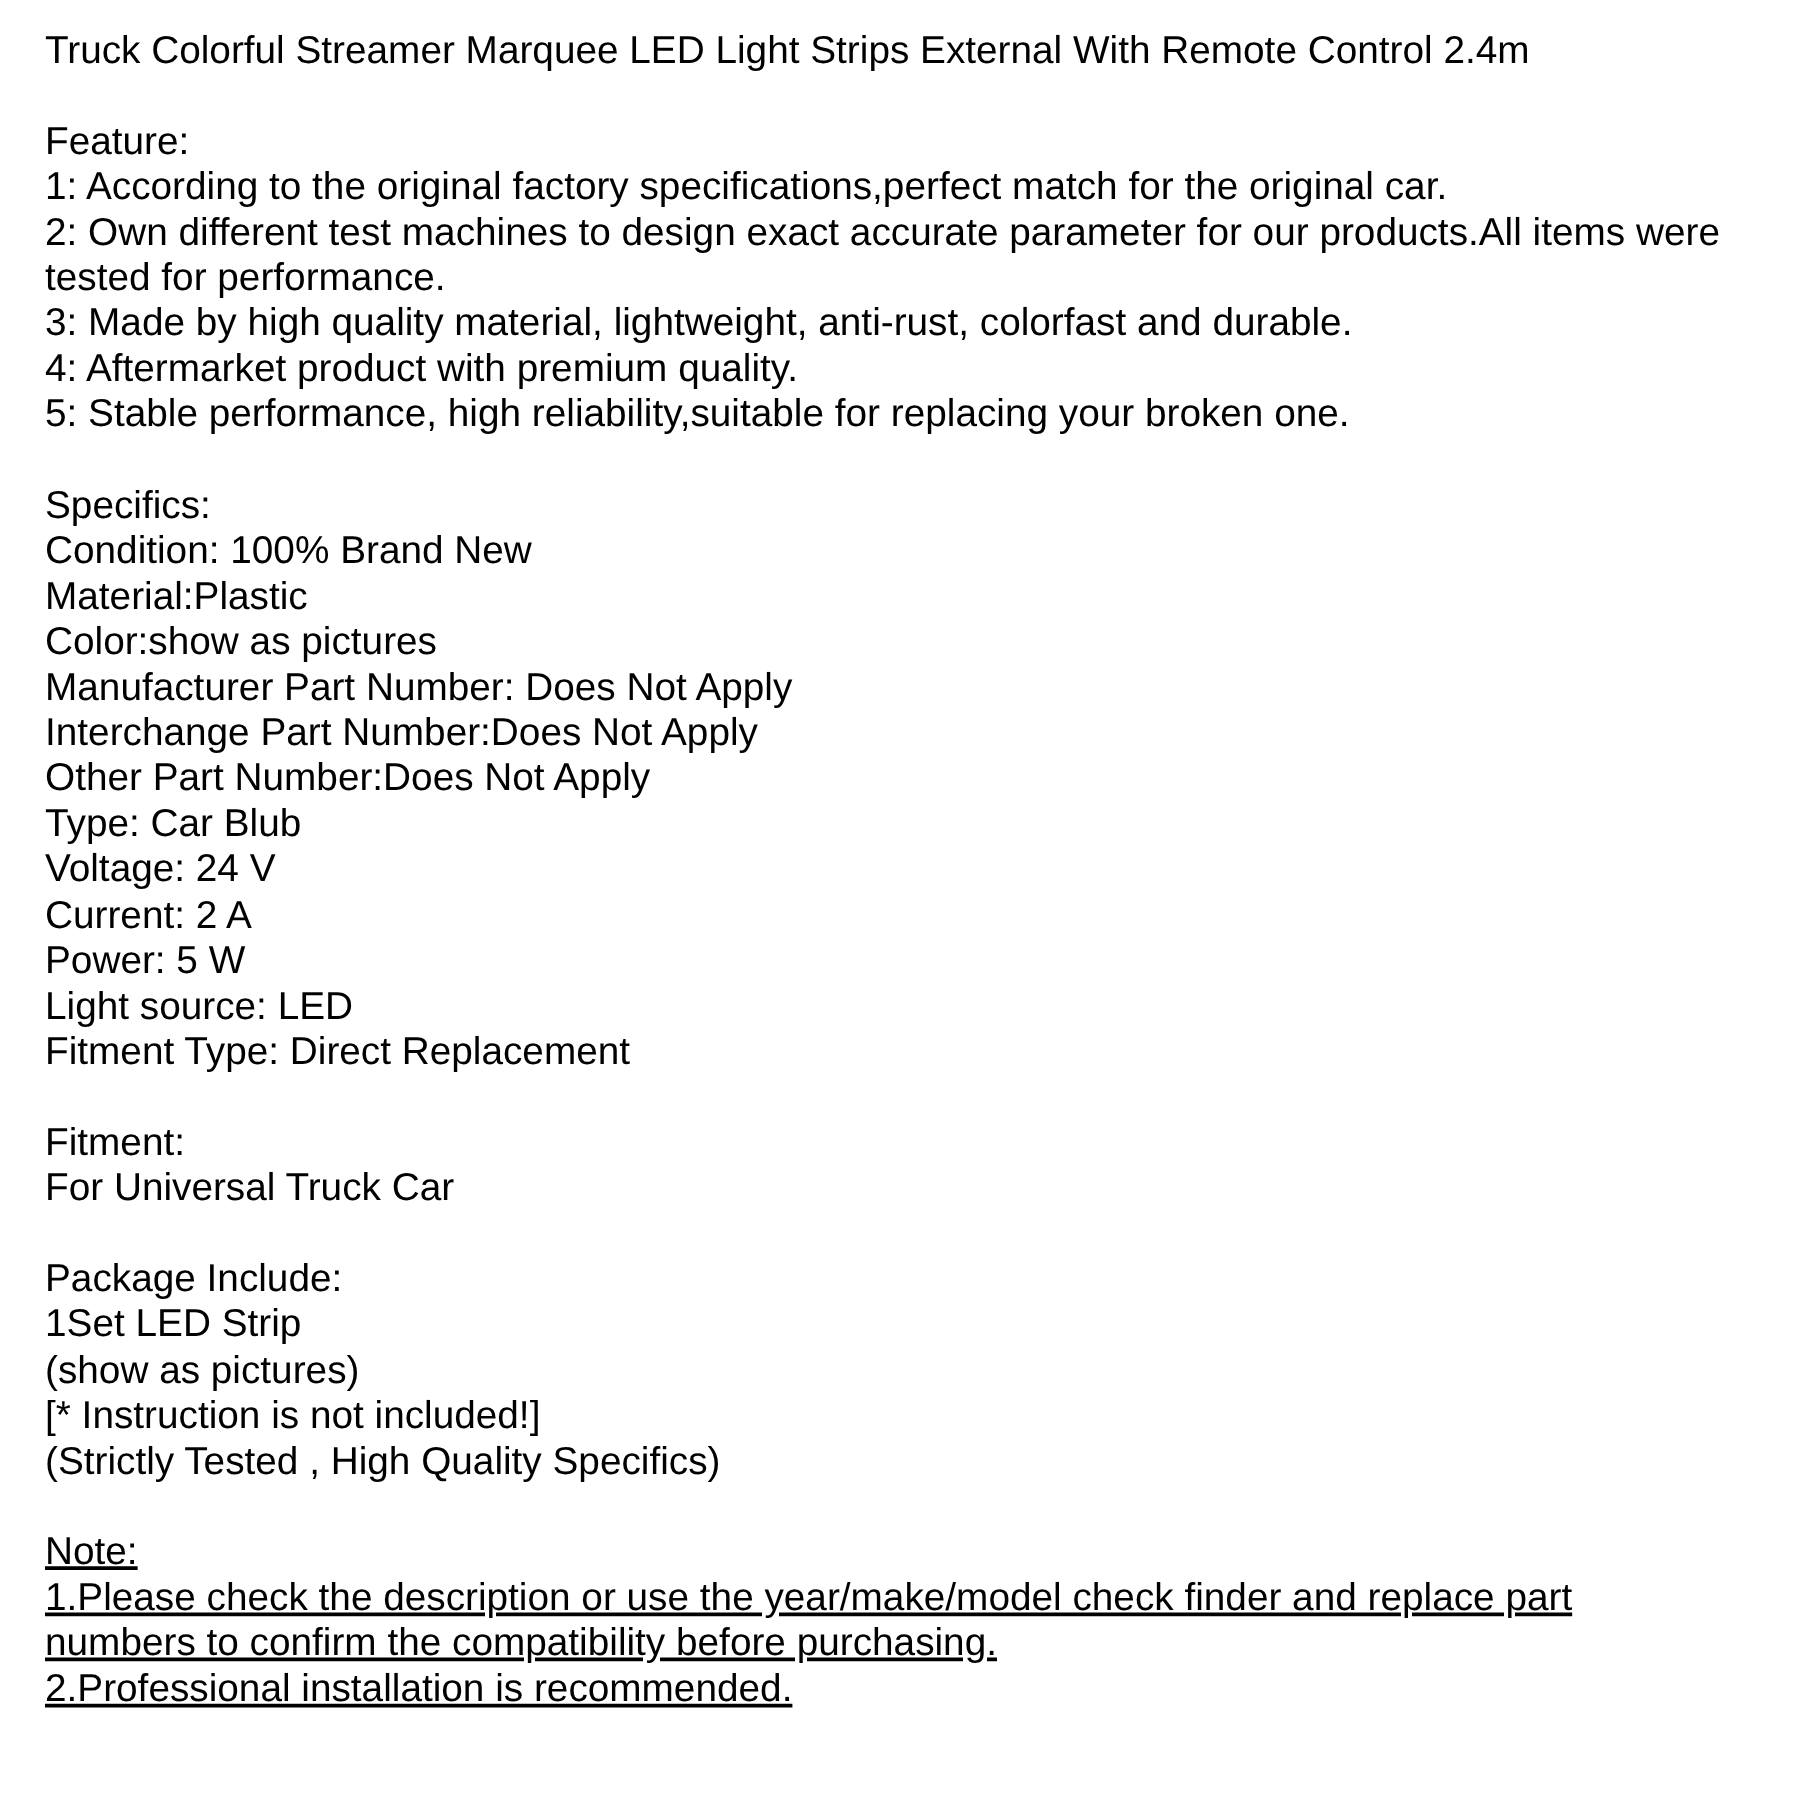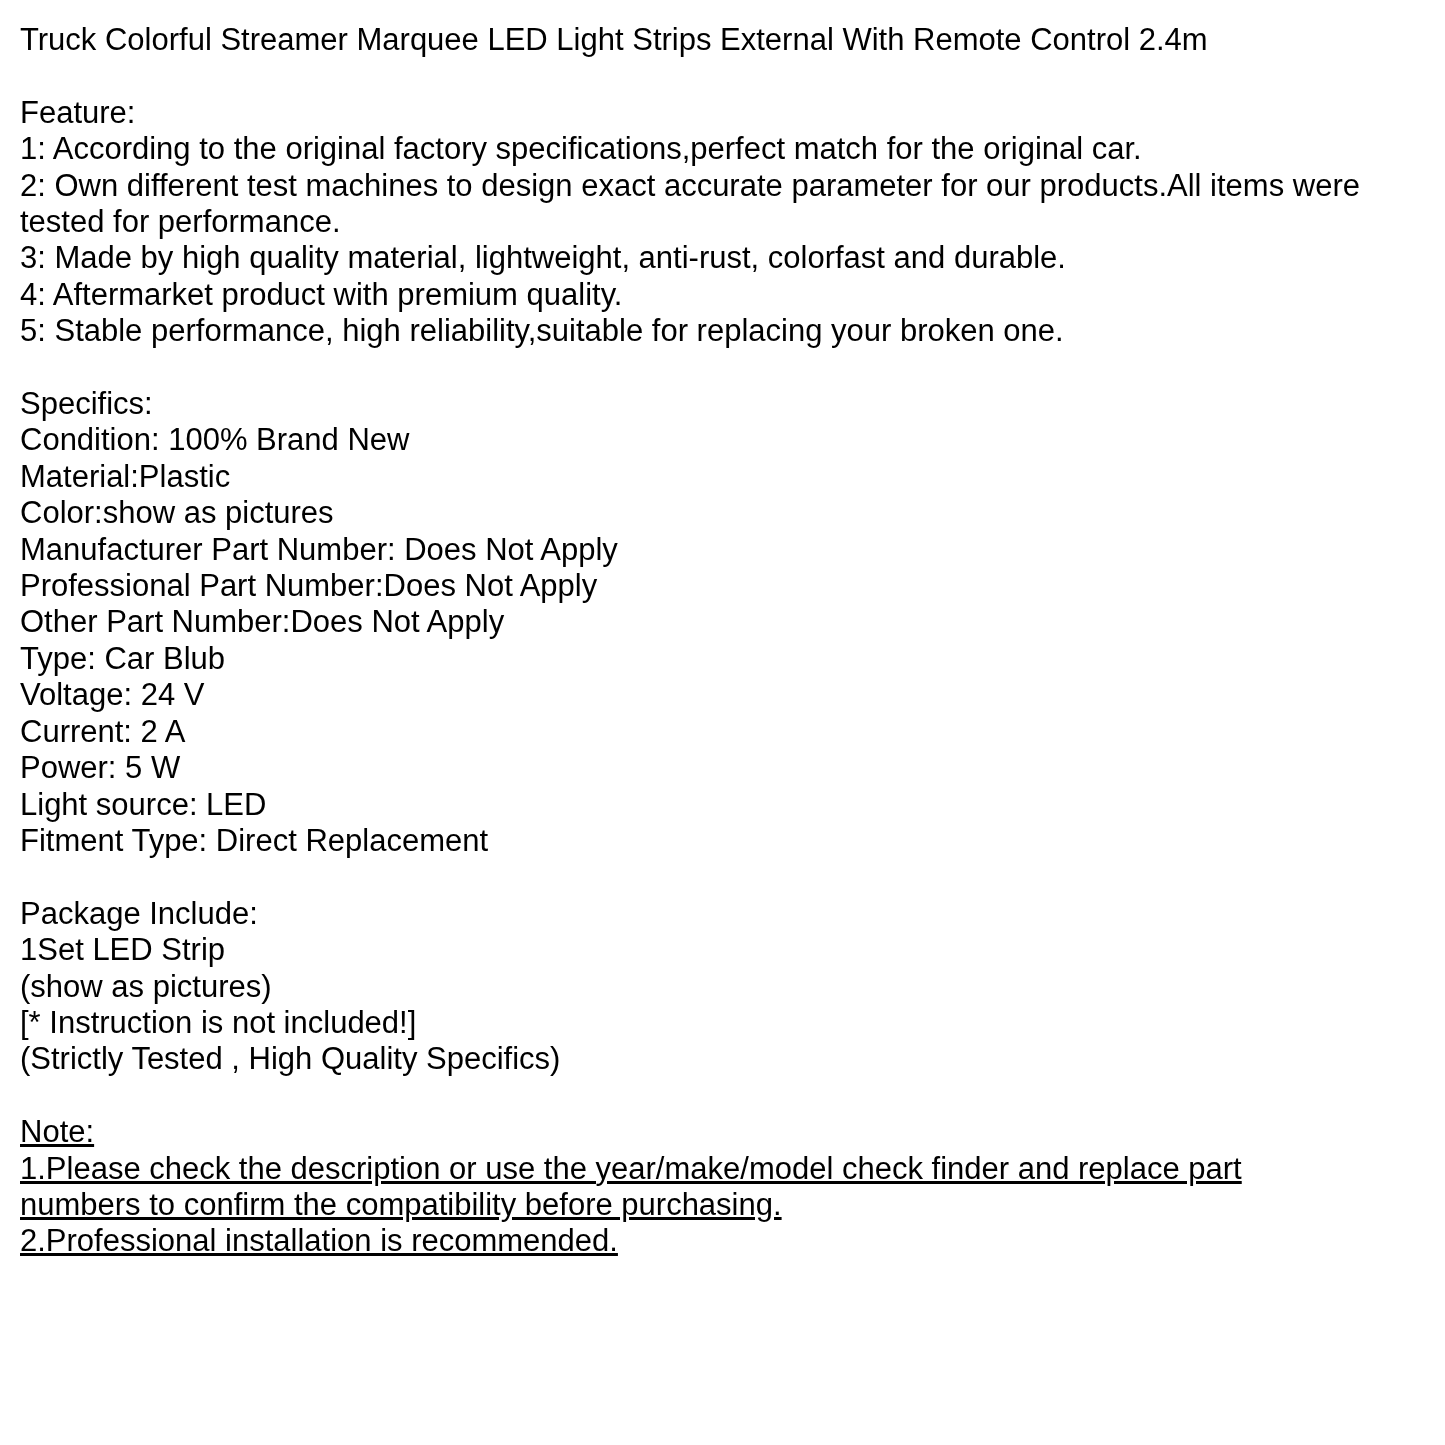--- a/index.html
+++ b/index.html
@@ -10,21 +10,21 @@
   body {
     width: 1445px;
     height: 1445px;
     overflow: hidden;
     font-family: "Liberation Sans", "DejaVu Sans", sans-serif;
   }
   .doc {
     box-sizing: border-box;
     width: 1445px;
     height: 1445px;
-    padding: 22px 30px 0 20px;
+    padding: 22px 30px 0 36px;
     color: #000000;
     font-size: 31px;
     line-height: 36.4px;
     font-weight: 400;
     letter-spacing: 0;
   }
   .doc-section {
     margin: 0 0 36.4px 0;
   }
   .doc-section:last-child {
@@ -51,28 +51,32 @@
       <div class="text-line">3: Made by high quality material, lightweight, anti-rust, colorfast and durable.</div>
       <div class="text-line">4: Aftermarket product with premium quality.</div>
       <div class="text-line">5: Stable performance, high reliability,suitable for replacing your broken one.</div>
     </div>
     <div class="doc-section">
       <div class="text-line">Specifics:</div>
       <div class="text-line">Condition: 100% Brand New</div>
       <div class="text-line">Material:Plastic</div>
       <div class="text-line">Color:show as pictures</div>
       <div class="text-line">Manufacturer Part Number: Does Not Apply</div>
-      <div class="text-line">Professional Part Number:Does Not Apply</div>
+      <div class="text-line">Interchange Part Number:Does Not Apply</div>
       <div class="text-line">Other Part Number:Does Not Apply</div>
       <div class="text-line">Type: Car Blub</div>
       <div class="text-line">Voltage: 24 V</div>
       <div class="text-line">Current: 2 A</div>
       <div class="text-line">Power: 5 W</div>
       <div class="text-line">Light source: LED</div>
       <div class="text-line">Fitment Type: Direct Replacement</div>
+    </div>
+    <div class="doc-section">
+      <div class="text-line">Fitment:</div>
+      <div class="text-line">For Universal Truck Car</div>
     </div>
     <div class="doc-section">
       <div class="text-line">Package Include:</div>
       <div class="text-line">1Set LED Strip</div>
       <div class="text-line">(show as pictures)</div>
       <div class="text-line">[* Instruction is not included!]</div>
       <div class="text-line">(Strictly Tested , High Quality Specifics)</div>
     </div>
     <div class="doc-section">
       <div class="text-line">Note:</div>

